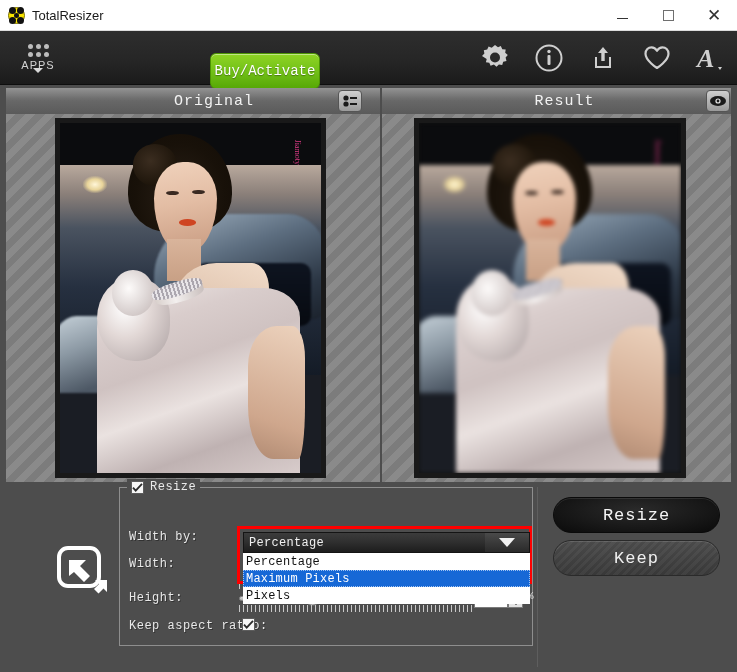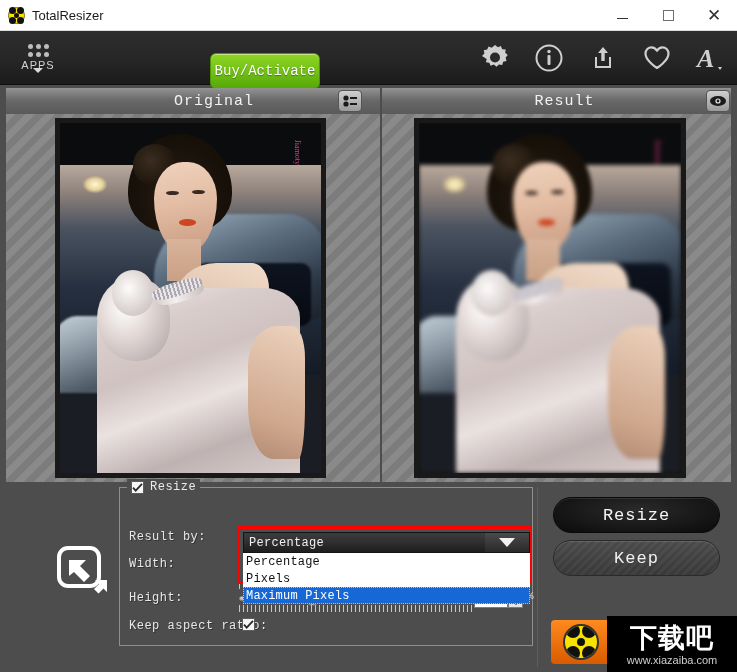--- a/index.html
+++ b/index.html
@@ -557,21 +557,21 @@
   <div class="sep-line"></div>
 
   <div class="resize-icon">
     <svg width="56" height="54" viewBox="0 0 56 54">
       <rect x="2" y="2" width="40" height="38" rx="9" fill="none" stroke="#ffffff" stroke-width="4"></rect>
       <path d="M12 30V14h17l-6 6 10 10-6 6-10-10z" fill="#ffffff"></path>
       <path d="M38 34h12v12l-3.5-3.5-5 5-4.5-4.5 5-5z" fill="#ffffff"></path>
     </svg>
   </div>
 
-  <div class="row-label lbl-scaleby">Result by:</div>
+  <div class="row-label lbl-scaleby">Width by:</div>
   <div class="row-label lbl-width">Width:</div>
   <div class="row-label lbl-height">Height:</div>
   <div class="row-label lbl-keep">Keep aspect ratio:</div>
   <span class="chk chk-keep">
     <svg width="11" height="9" viewBox="0 0 11 9">
         <path d="M1 4.6l2.7 3L10 .9" fill="none" stroke="#2b2b2b" stroke-width="1.8"></path>
       </svg>
   </span>
 
   <div class="slider-wrap">
@@ -591,37 +591,22 @@
 
   <div class="combo-highlight">
     <div class="combo">
       <span class="combo-text">Percentage</span>
       <span class="combo-arrow">
           <i></i>
         </span>
     </div>
     <div class="combo-list">
       <div class="opt">Percentage</div>
+      <div class="opt sel">Maximum Pixels</div>
       <div class="opt">Pixels</div>
-      <div class="opt sel">Maximum Pixels</div>
     </div>
   </div>
 
   <div class="act-btn resize">Resize</div>
   <div class="act-btn crop">Keep</div>
 
-  <div class="wm">
-    <div class="wm-badge">
-      <div class="wm-disc">
-        <div class="b b1"></div>
-          <div class="b b2"></div>
-        <div class="b b3"></div>
-          <div class="b b4"></div>
-        <div class="b bc"></div>
-      </div>
-    </div>
-    <div class="wm-dark">
-      <div class="wm-cn">下载吧</div>
-      <div class="wm-url">www.xiazaiba.com</div>
-    </div>
-  </div>
 
 </div>
 
 </body></html>

